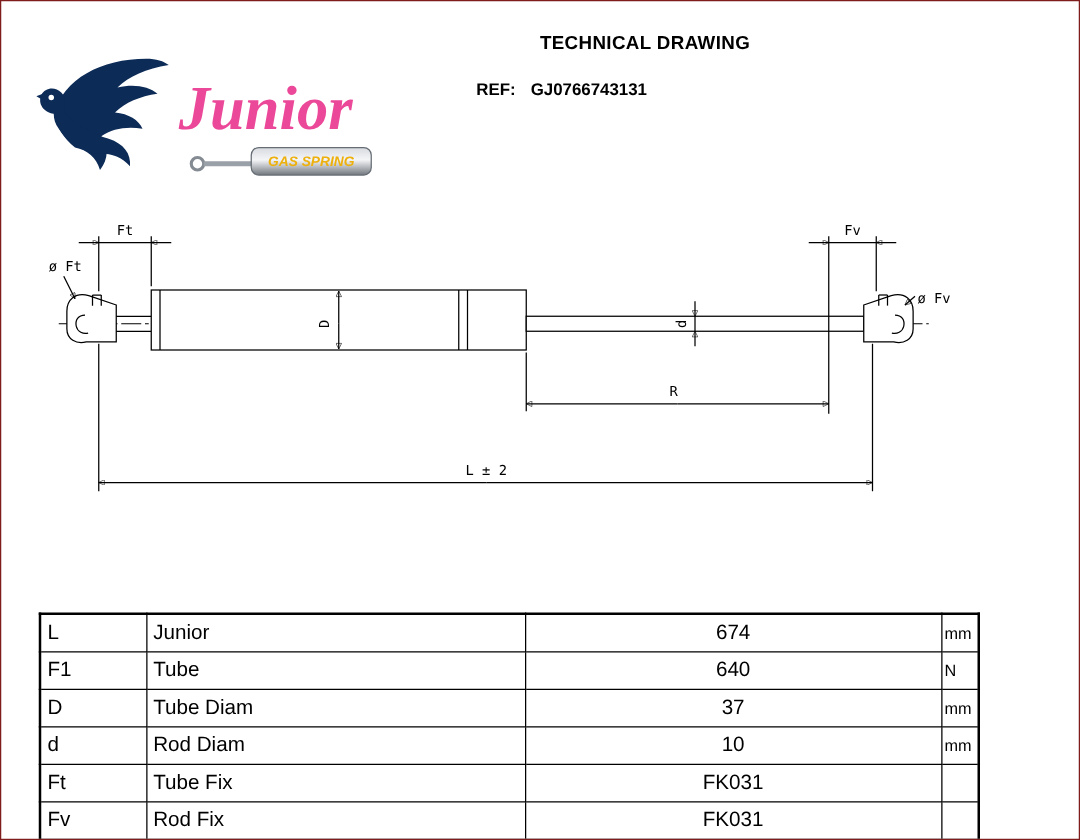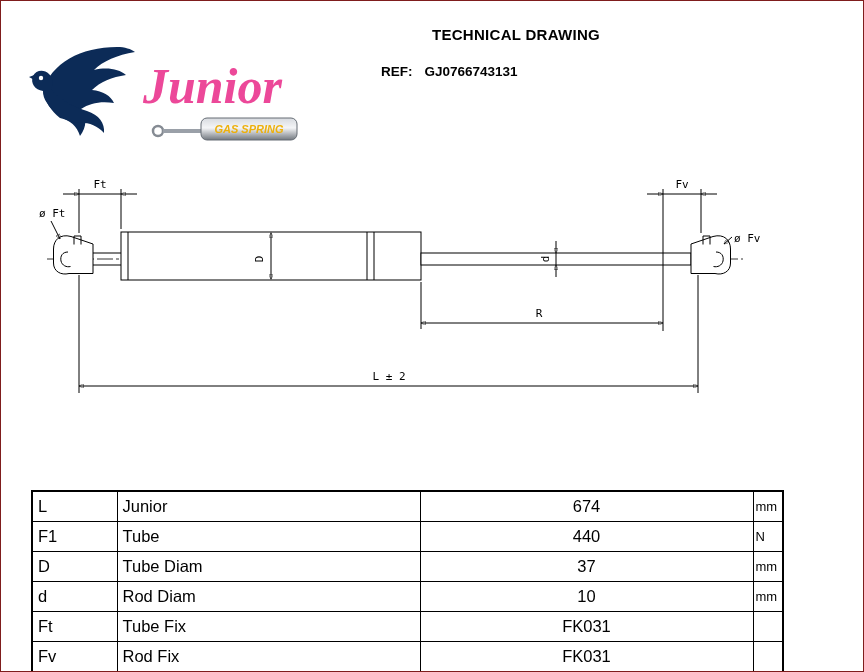--- a/index.html
+++ b/index.html
@@ -174,21 +174,21 @@
     <tbody>
       <tr>
         <td>L</td>
         <td>Junior</td>
         <td class="val">674</td>
         <td class="unit">mm</td>
       </tr>
       <tr>
         <td>F1</td>
         <td>Tube</td>
-        <td class="val">440</td>
+        <td class="val">640</td>
         <td class="unit">N</td>
       </tr>
       <tr>
         <td>D</td>
         <td>Tube Diam</td>
         <td class="val">37</td>
         <td class="unit">mm</td>
       </tr>
       <tr>
         <td>d</td>

